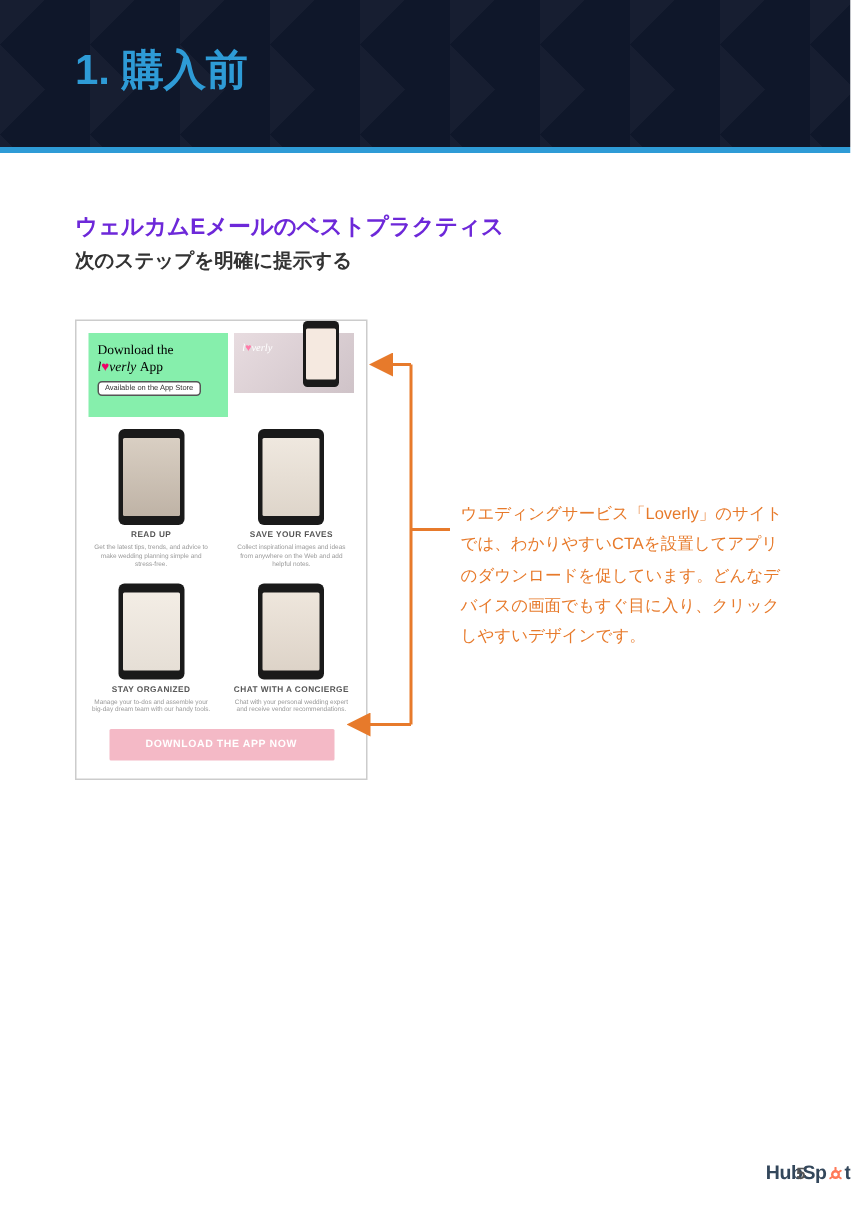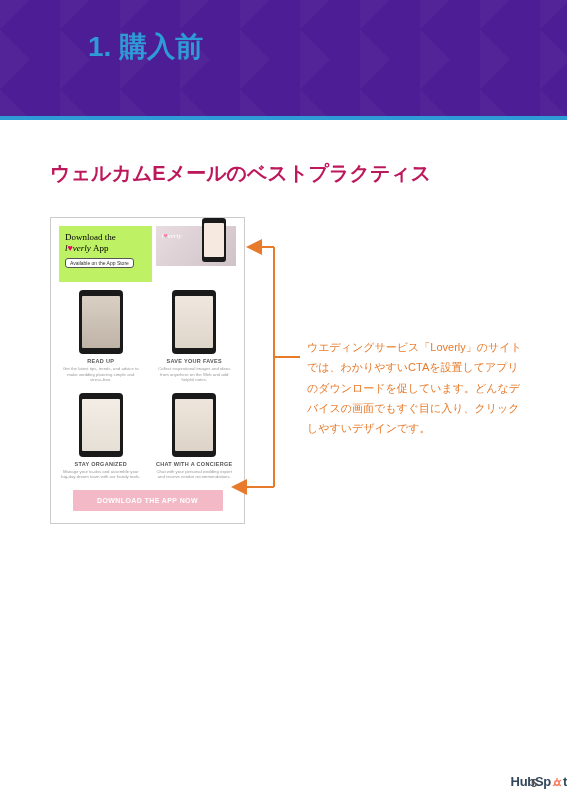--- a/index.html
+++ b/index.html
@@ -4,25 +4,24 @@
 <style>
   * { box-sizing: border-box; margin: 0; padding: 0; }
   body {
     font-family: "Hiragino Sans", "Hiragino Kaku Gothic ProN", Meiryo, sans-serif;
     width: 567px;
     height: 803px;
     background: #fff;
     position: relative;
   }
   .header {
-    height: 116px;
-    background: #4c1d95;
+    height: 98px;
+    background: #0f172a;
     position: relative;
     overflow: hidden;
-    padding-left: 38px;
   }
   .header::before {
     content:"";
     position:absolute;
     inset:0;
     background-image:
       linear-gradient(135deg, rgba(255,255,255,0.03) 25%, transparent 25%),
       linear-gradient(45deg, rgba(255,255,255,0.03) 25%, transparent 25%);
     background-size: 60px 60px;
   }
@@ -34,22 +33,22 @@
     padding: 28px 40px 0 50px;
   }
   .accent-bar {
     height: 4px;
     background: #2e9bd6;
   }
   .content {
     padding: 40px 45px 0 50px;
   }
   .section-title {
-    color: #be185d;
-    font-size: 20px;
+    color: #6d28d9;
+    font-size: 15px;
     font-weight: 600;
     margin-bottom: 4px;
   }
   .sub-title {
     color: #333;
     font-size: 13px;
     font-weight: 700;
     margin-bottom: 16px;
   }
   .body-text {
@@ -71,21 +70,21 @@
     font-family: Georgia, serif;
     position: relative;
   }
   .mock-hero {
     display:flex;
     gap:4px;
     margin-bottom:8px;
   }
   .mock-hero-left{
     flex:1;
-    background:#bef264;
+    background:#86efac;
     height:56px;
     padding:6px;
     font-size:9px;
     line-height:1.2;
   }
   .mock-hero-left .brand { font-style: italic; }
   .mock-hero-left .heart { color:#e06; }
   .appstore-badge{
     display:inline-block;
     margin-top:4px;
@@ -225,20 +224,21 @@
 </head>
 <body>
 
 <div class="header">
   <div class="header-title">1. 購入前</div>
 </div>
 <div class="accent-bar"></div>
 
 <div class="content">
   <div class="section-title">ウェルカムEメールのベストプラクティス</div>
+  <div class="sub-title">次のステップを明確に提示する</div>
 
   <div class="example-row">
 
     <div style="position:relative;">
       <div class="mock">
         <div class="mock-hero">
           <div class="mock-hero-left">
             <span>Download the</span><br>
             <span class="brand">
               <span>l</span><span class="heart">♥</span><span>verly</span>

